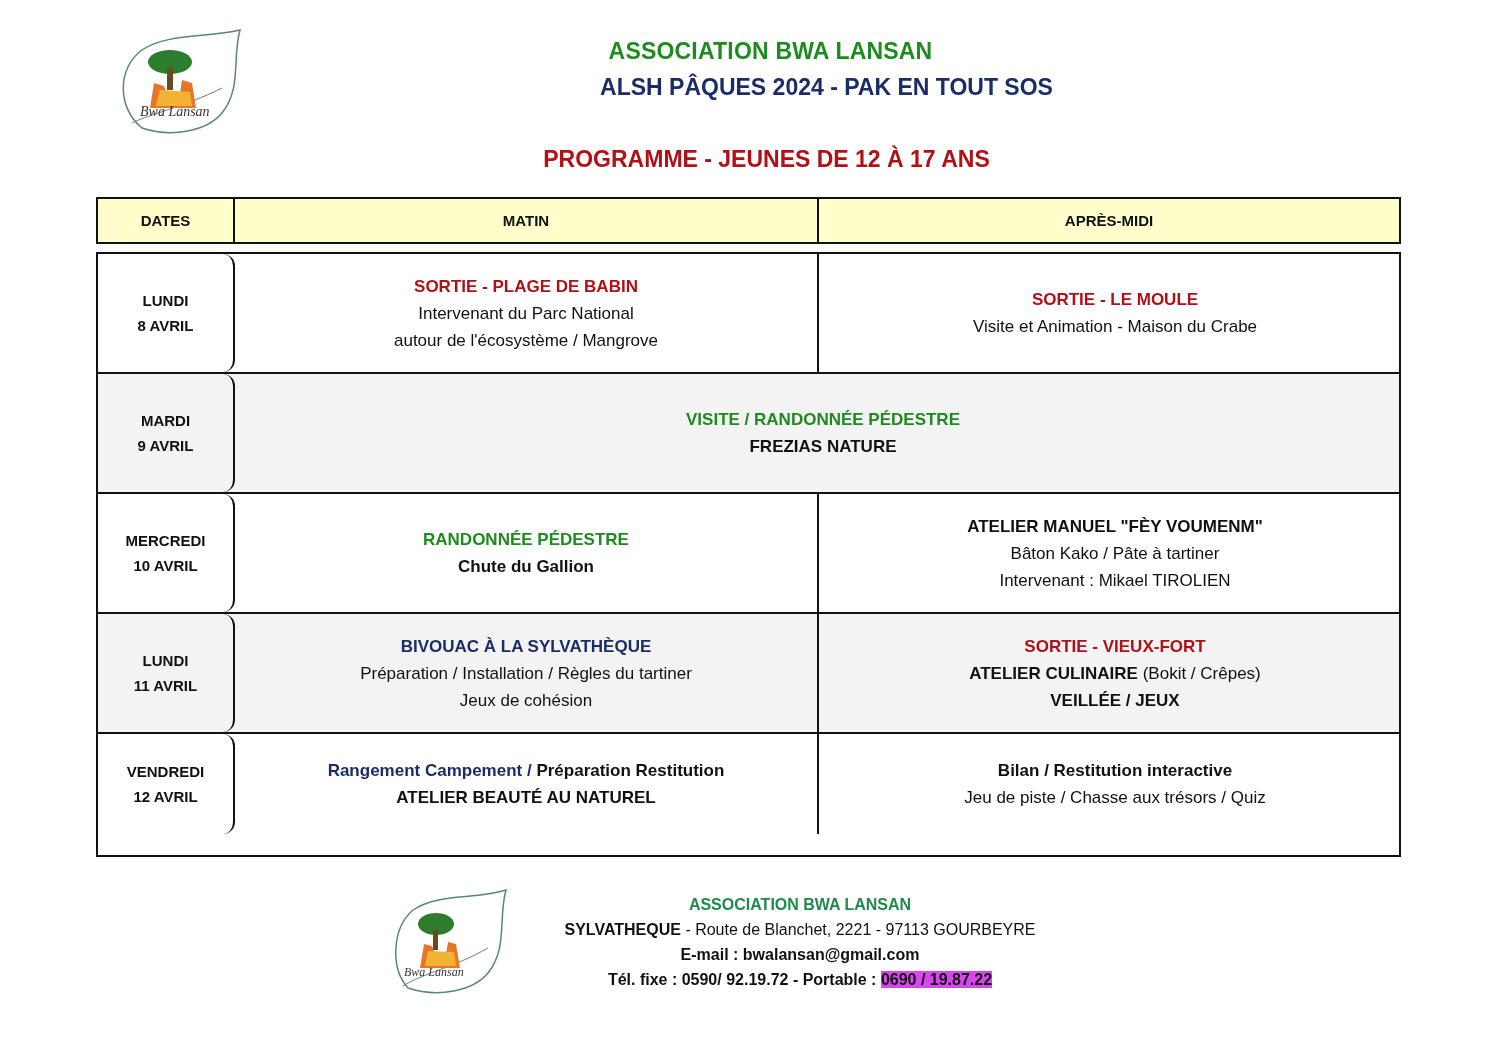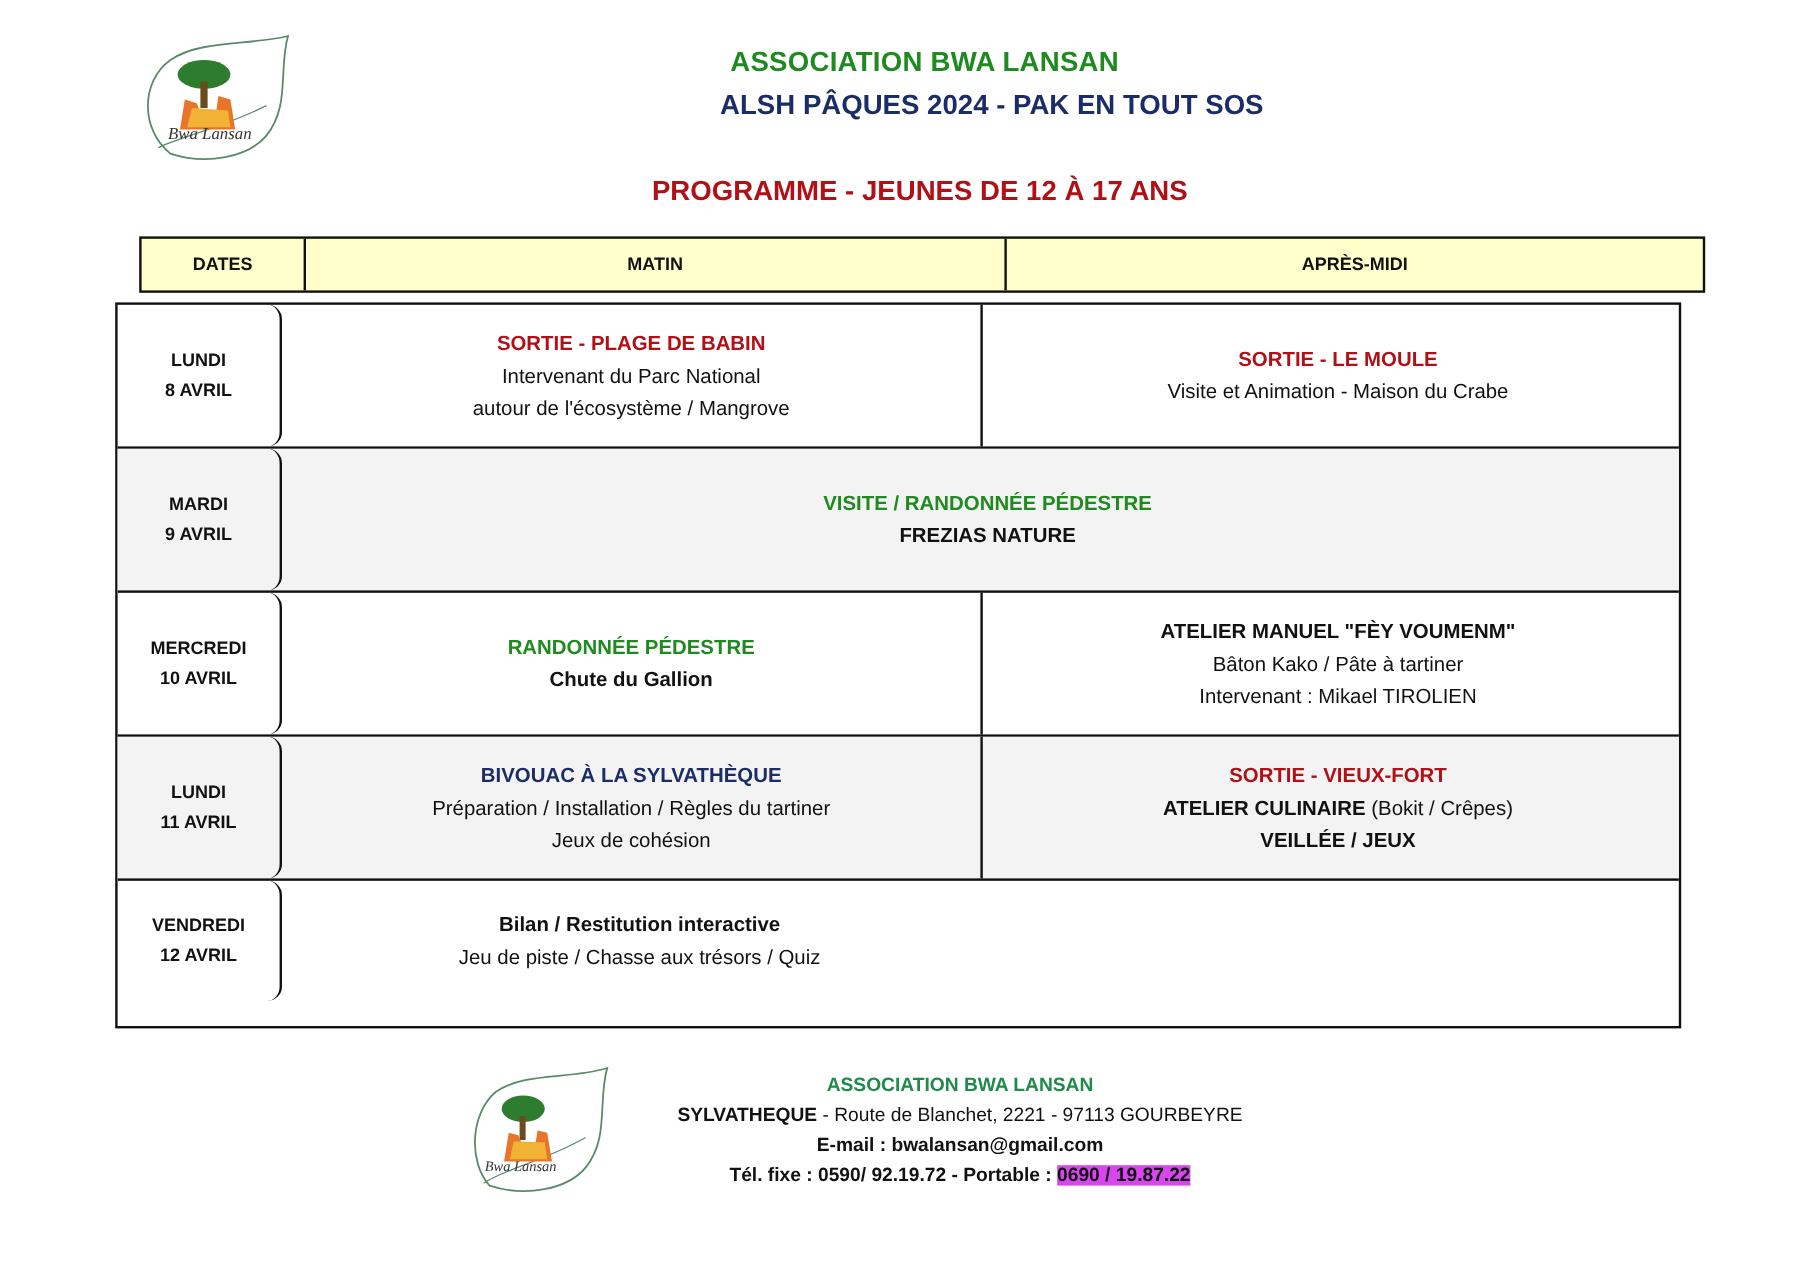--- a/index.html
+++ b/index.html
@@ -11,21 +11,21 @@
   .logo-bottom { left: 388px; top: 888px; width: 124px; height: 112px; }
 
   .title { position: absolute; left: 0; width: 1497px; text-align: center; font-weight: bold;
            font-family: "Liberation Sans", sans-serif; font-stretch: condensed; }
   .title-assoc { top: 38px; font-size: 23px; color: #1f8a1f; letter-spacing: 0.2px; left: 22px; }
   .title-alsh  { top: 74px; font-size: 23px; color: #1a2d66; left: 78px; }
   .title-prog  { top: 146px; font-size: 23px; color: #b01016; left: 18px; }
 
   .hdr { position: absolute; left: 96px; top: 197px; width: 1305px; height: 47px;
          background: #ffffcc; border: 2px solid #111; box-sizing: border-box;
-         display: grid; grid-template-columns: 137px 584px 1fr; margin-left: 20px; }
+         display: grid; grid-template-columns: 137px 584px 1fr; }
   .hdr > div { display: flex; align-items: center; justify-content: center;
                font-weight: bold; font-size: 15px; border-right: 2px solid #111; }
   .hdr > div:last-child { border-right: none; }
 
   .tbl { position: absolute; left: 96px; top: 252px; width: 1305px; height: 605px;
          border: 2px solid #111; box-sizing: border-box; }
   .row { display: grid; grid-template-columns: 137px 584px 1fr; height: 120px;
          border-bottom: 2px solid #111; box-sizing: border-box; }
   .row:last-child { border-bottom: none; height: 100px; }
   .row.alt { background: #f3f3f3; }
@@ -128,20 +128,24 @@
       <span class="b">VEILLÉE / JEUX</span>
     </div>
   </div>
 
   <div class="row">
     <div class="cell date">
       <span>VENDREDI</span>
       <span>12 AVRIL</span>
     </div>
     <div class="cell">
+      <span><span class="navy">Rangement Campement /</span><span class="b"> Préparation Restitution</span></span>
+      <span class="b">ATELIER BEAUTÉ AU NATUREL</span>
+    </div>
+    <div class="cell">
       <span class="b">Bilan / Restitution interactive</span>
       <span>Jeu de piste / Chasse aux trésors / Quiz</span>
     </div>
   </div>
 </div>
 
 <svg class="logo logo-bottom" viewBox="0 0 124 112">
   <path d="M20 100 C2 80 4 40 25 22 C50 5 85 12 118 2 C110 30 120 60 100 85 C85 103 50 110 20 100 Z" fill="none" stroke="#5a8a6a" stroke-width="1.5"></path>
   <path d="M15 98 C35 85 65 80 100 60" fill="none" stroke="#5a8a6a" stroke-width="1"></path>
   <ellipse cx="48" cy="36" rx="18" ry="11" fill="#2e7d2e"></ellipse>

